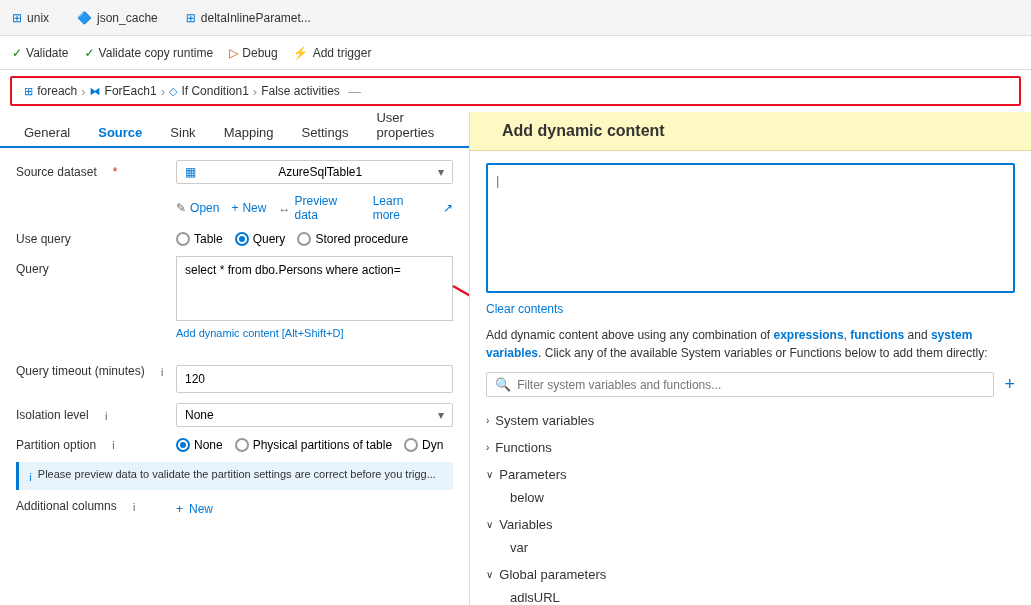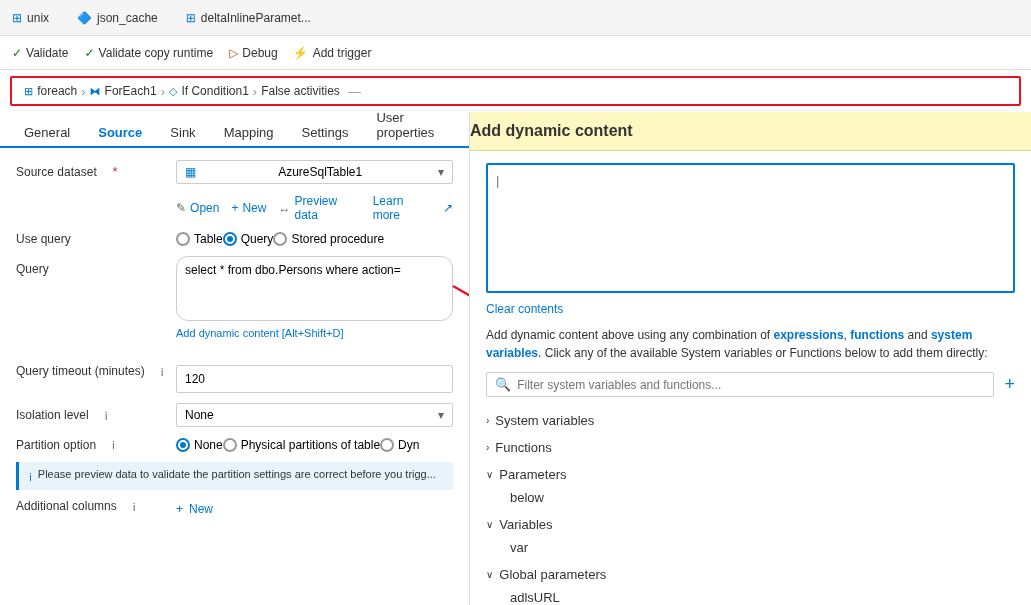--- a/index.html
+++ b/index.html
@@ -53,48 +53,48 @@
     .dropdown-select .ds-icon { color: #0078d4; margin-right: 6px; }
     .dropdown-select .caret { color: #666; }
 
     
     .action-row { display: flex; align-items: center; gap: 12px; margin-bottom: 10px; }
     .action-btn { display: flex; align-items: center; gap: 4px; color: #0078d4; font-size: 12px; cursor: pointer; }
     .action-btn .ab-icon { color: #666; }
     .action-btn-plain { display: flex; align-items: center; gap: 12px; font-size: 12px; color: #0078d4; cursor: pointer; }
 
     
-    .radio-group { display: flex; align-items: flex-start; gap: 0; }
+    .radio-group { display: flex; align-items: flex-start; gap: 12px; }
     .radio-item { display: flex; align-items: center; gap: 4px; font-size: 12px; cursor: pointer; }
     .radio-circle { width: 14px; height: 14px; border-radius: 50%; border: 2px solid #0078d4; display: flex; align-items: center; justify-content: center; }
     .radio-circle.selected::after { content: ''; width: 6px; height: 6px; border-radius: 50%; background: #0078d4; }
     .radio-circle.empty { border-color: #999; }
 
     
     .query-textarea {
-      width: 100%; height: 65px; border: 1px solid #ccc; border-radius: 12px; padding: 6px 8px; font-size: 12px; resize: none; font-family: 'Segoe UI', Arial, sans-serif;
+      width: 100%; height: 65px; border: 1px solid #ccc; border-radius: 0; padding: 6px 8px; font-size: 12px; resize: none; font-family: 'Segoe UI', Arial, sans-serif;
     }
     .link-text { color: #0078d4; font-size: 11px; margin-top: 3px; cursor: pointer; text-decoration: none; }
 
     .text-input {
       border: 1px solid #ccc; border-radius: 2px; padding: 4px 8px; font-size: 12px; width: 100%; height: 28px; margin-top: 16px;
     }
 
     
     .info-bar { display: flex; align-items: flex-start; gap: 6px; padding: 6px 10px; background: #e8f4fc; border-left: 3px solid #0078d4; margin: 4px 0; font-size: 11px; color: #333; }
     .info-icon { color: #0078d4; margin-top: 1px; }
 
     
     .new-btn-row { display: flex; align-items: center; gap: 6px; color: #0078d4; font-size: 12px; cursor: pointer; margin-top: 6px; }
 
     
     .right-panel { flex: 1; display: flex; flex-direction: column; padding: 0; overflow: hidden; }
 
     .right-header {
-      background: #fef9c3; padding: 10px 0; border-bottom: 1px solid #e0d89a; display: flex; align-items: center; justify-content: space-between;
+      background: #fef9c3; padding: 10px 32px; border-bottom: 1px solid #e0d89a; display: flex; align-items: center; justify-content: space-between;
     }
     .right-header-title { font-size: 16px; font-weight: 600; color: #333; }
 
     .right-content { padding: 12px 16px; overflow-y: auto; flex: 1; }
 
     
     .expr-textarea {
       width: 100%; height: 130px; border: 2px solid #0078d4; border-radius: 2px; padding: 8px; font-size: 13px; resize: none; font-family: 'Segoe UI', Arial, sans-serif; outline: none;
     }
 

